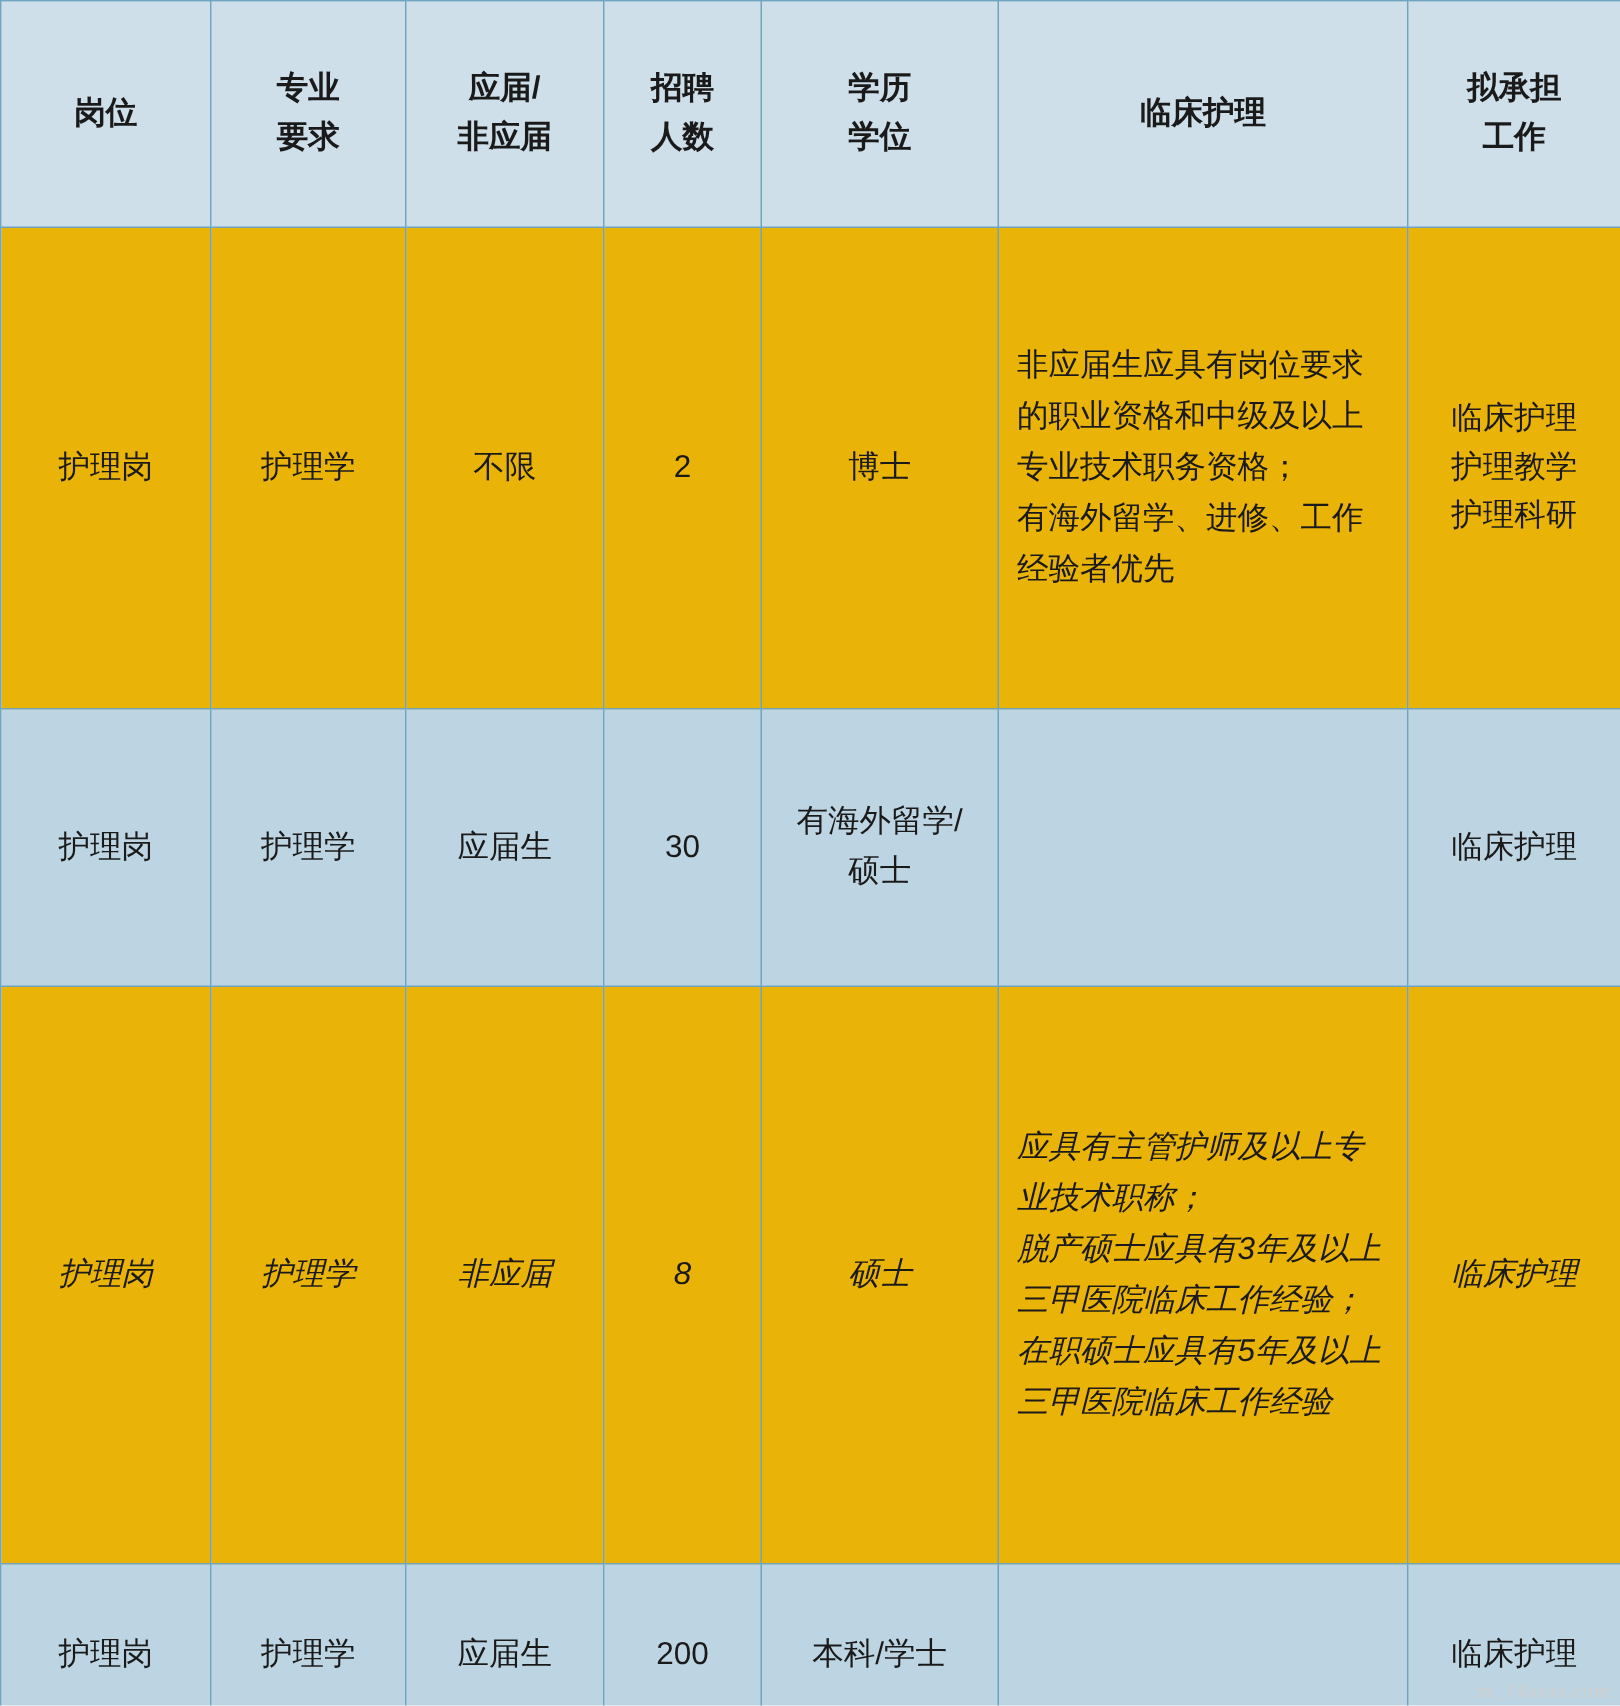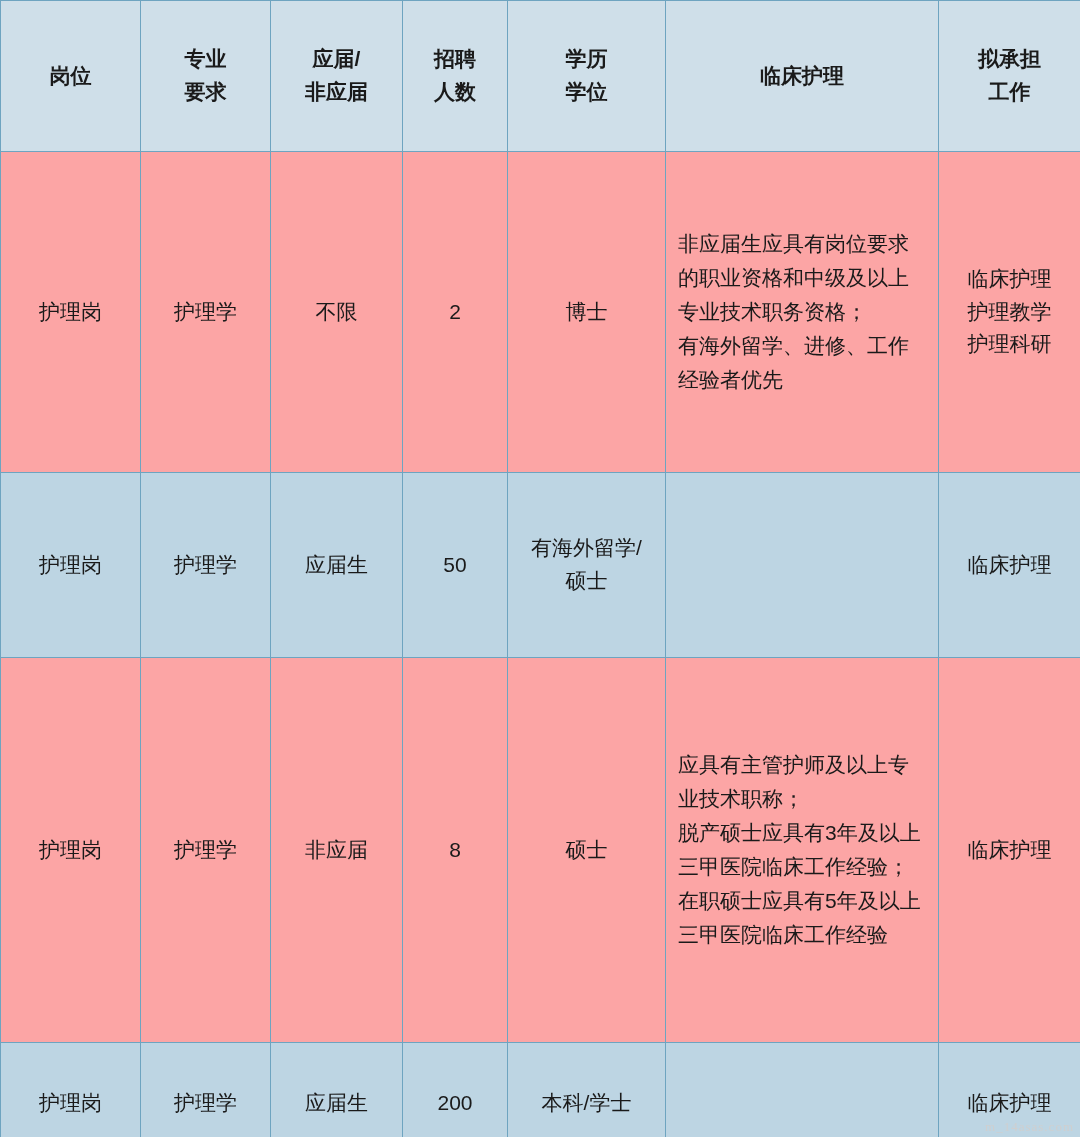--- a/index.html
+++ b/index.html
@@ -40,42 +40,42 @@
     font-weight: bold;
     text-align: center;
     height: 142px;
     padding: 4px 6px;
     font-size: 23px;
   }
   thead th .hl {
     display: block;
   }
   tbody tr.odd td {
-    background: #fca5a5;
+    background: #eab308;
   }
   tbody tr.even td {
     background: #bdd5e3;
   }
   tbody td {
     text-align: center;
     padding: 10px 8px;
   }
   tbody td.detail {
     text-align: left;
     padding: 10px 12px;
     white-space: pre-line;
     line-height: 1.62;
   }
   tbody td.multi {
     white-space: pre-line;
     margin-top: 30px;
   }
   tbody tr.r1 td { height: 300px; }
   tbody tr.r2 td { height: 164px; }
-  tbody tr.r3 td { height: 364px; }
+  tbody tr.r3 td { height: 364px; font-style: italic; }
   tbody tr.r4 td { height: 100px; }
 
   .watermark {
     position: absolute;
     right: 6px;
     bottom: 2px;
     font-size: 13px;
     color: #cfcfcf;
     letter-spacing: 1px;
     font-family: "Liberation Serif", serif;
@@ -135,21 +135,21 @@
       <td class="detail">非应届生应具有岗位要求的职业资格和中级及以上专业技术职务资格；
 有海外留学、进修、工作经验者优先</td>
       <td class="multi">临床护理
 护理教学
 护理科研</td>
     </tr>
     <tr class="even r2">
       <td>护理岗</td>
       <td>护理学</td>
       <td>应届生</td>
-      <td>50</td>
+      <td>30</td>
       <td class="multi">有海外留学/
 硕士</td>
       <td class="detail"></td>
       <td class="multi">临床护理</td>
     </tr>
     <tr class="odd r3">
       <td>护理岗</td>
       <td>护理学</td>
       <td>非应届</td>
       <td>8</td>

